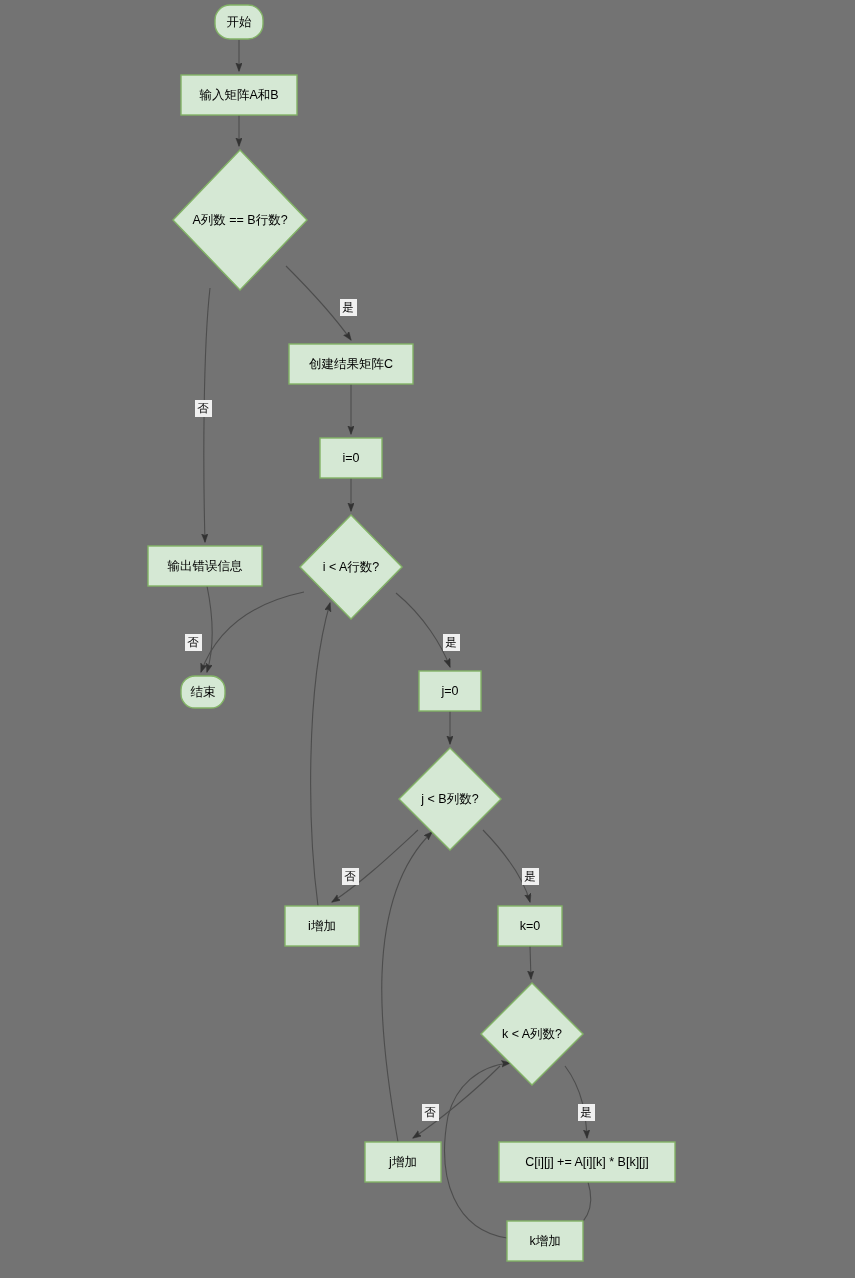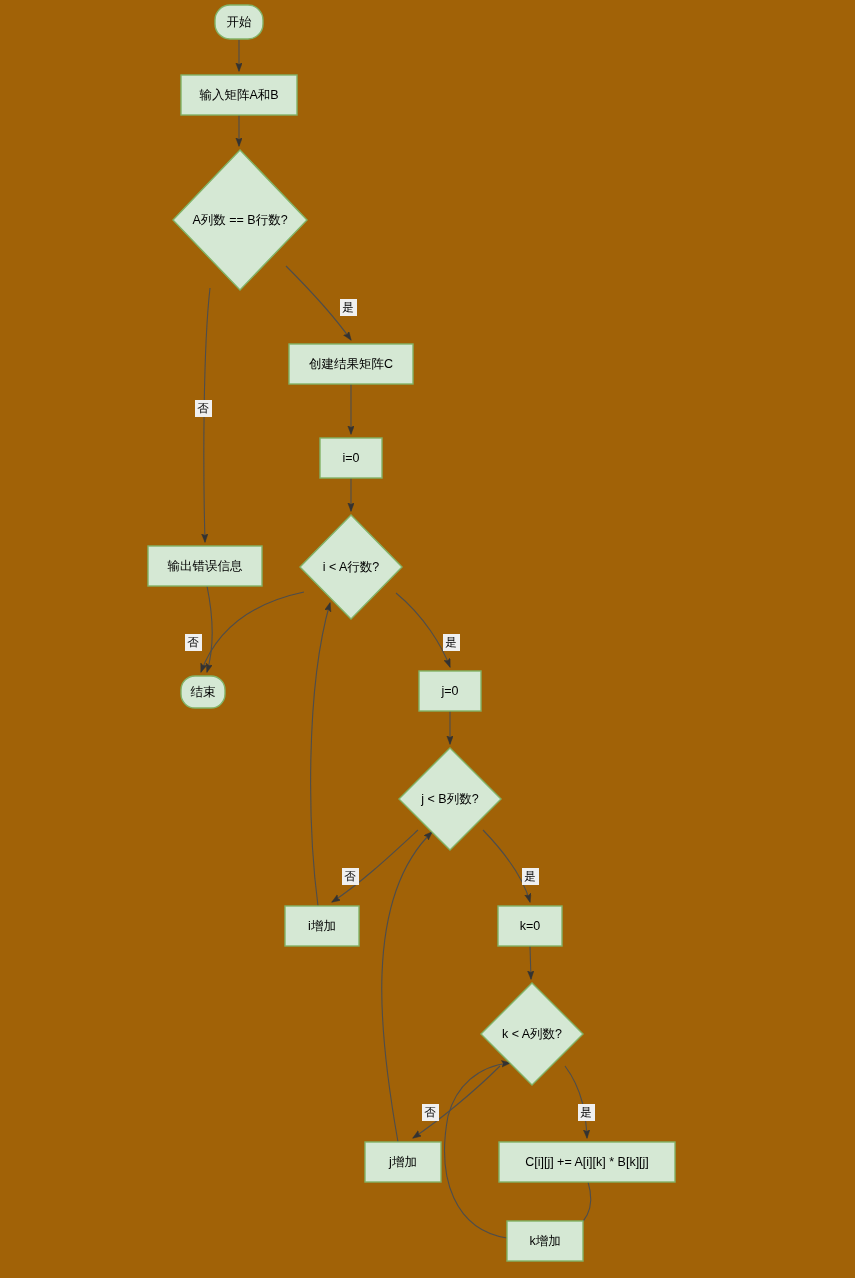--- a/index.html
+++ b/index.html
@@ -7,21 +7,21 @@
     padding: 0;
     background: #ffffff;
   }
   body {
     font-family: "Liberation Sans", "DejaVu Sans", sans-serif;
   }
   #flowchart-canvas {
     position: relative;
     width: 855px;
     height: 1278px;
-    background: #a16207;
+    background: #737373;
     overflow: hidden;
   }
   #flow-svg {
     position: absolute;
     left: 0;
     top: 0;
     width: 855px;
     height: 1278px;
   }
   .node-text {

